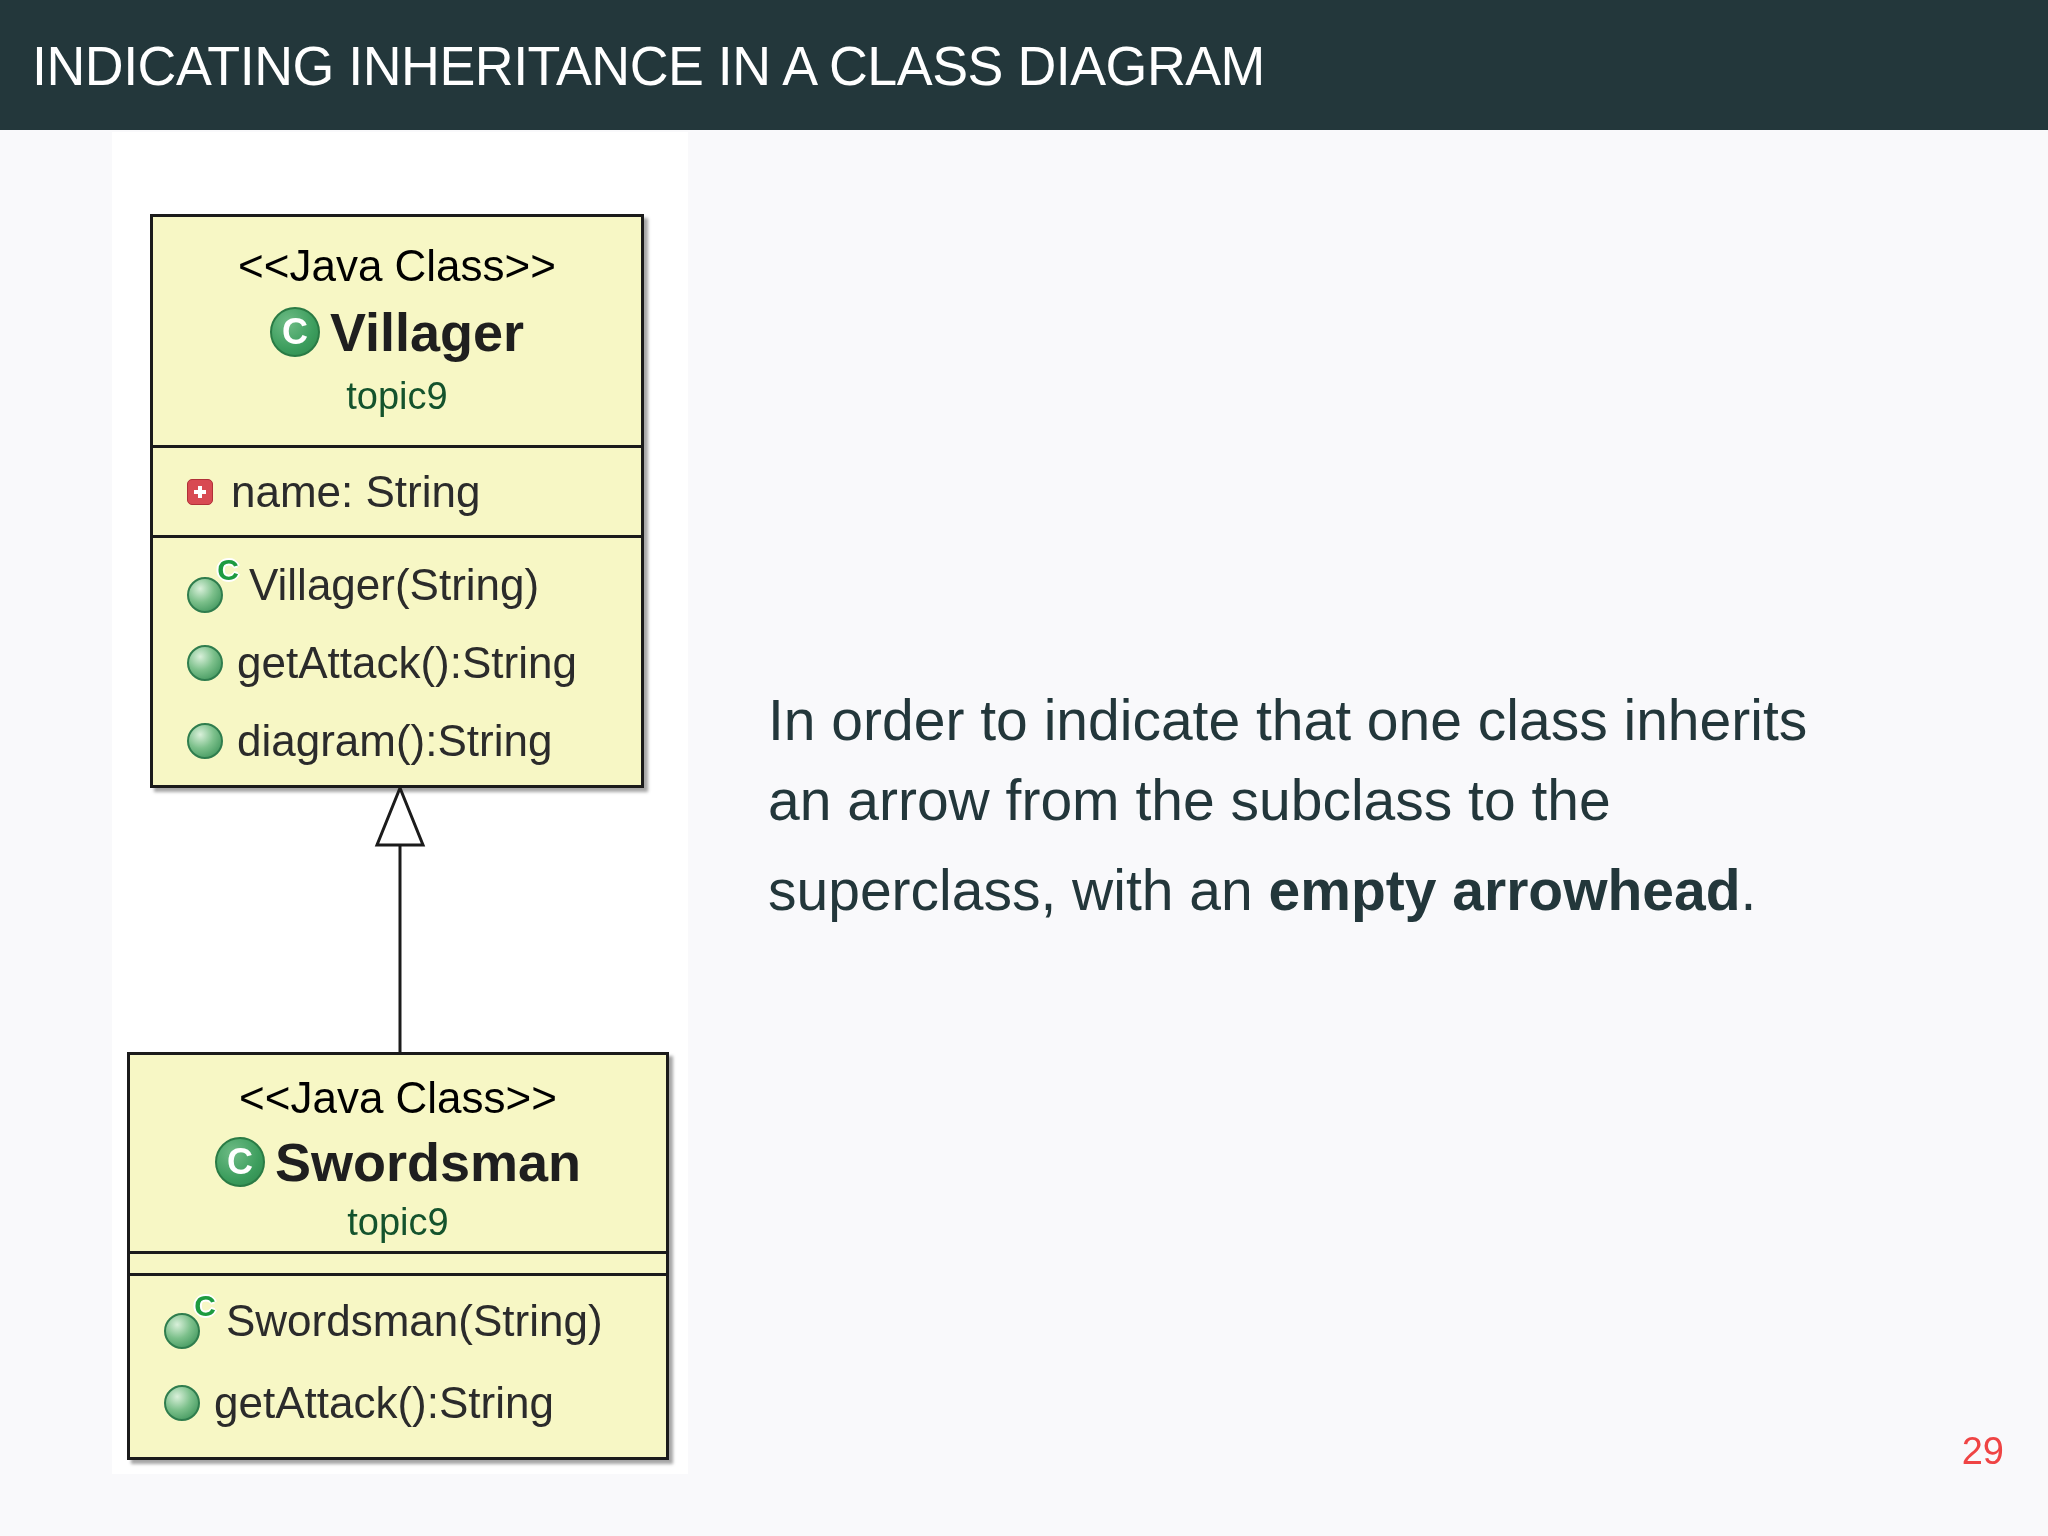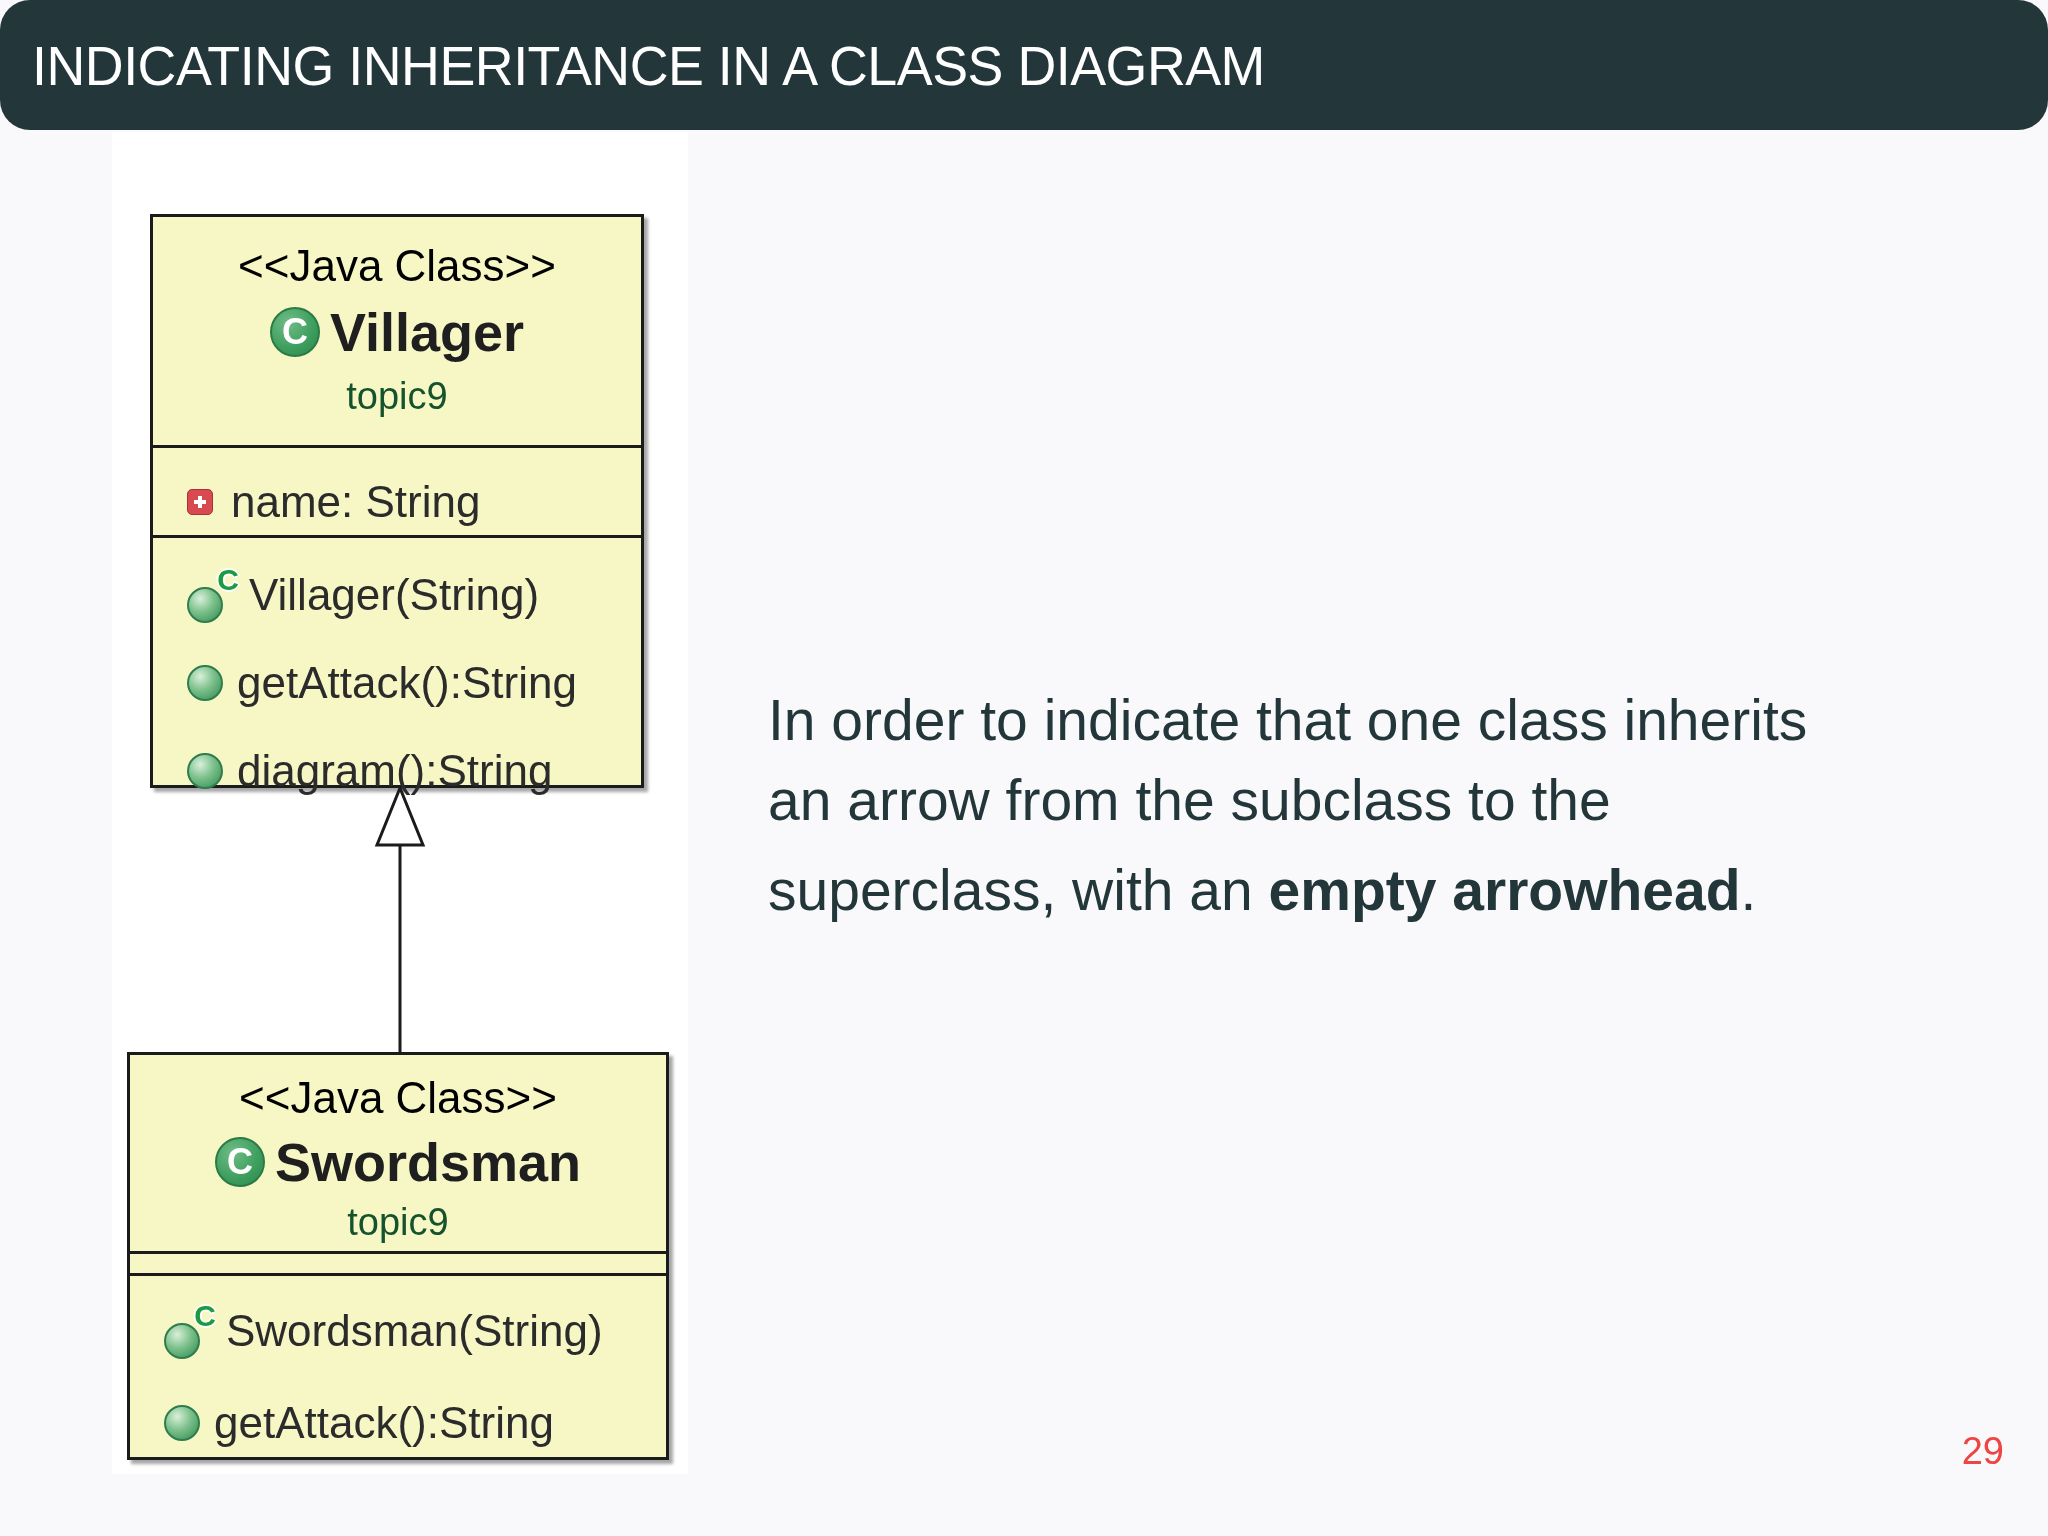--- a/index.html
+++ b/index.html
@@ -5,21 +5,21 @@
   html,body{margin:0;padding:0;}
   body{
     width:2048px;height:1536px;position:relative;overflow:hidden;
     background:#f9f9fb;
     font-family:"Liberation Sans","DejaVu Sans",sans-serif;
   }
 
   
   .title-bar{
     position:absolute;left:0;top:0;width:2048px;height:130px;
-    background:#23373b;display:flex;align-items:center;border-radius:30px;
+    background:#23373b;display:flex;align-items:center;
   }
   .title-bar h1{
     margin:0 0 0 32px;font-size:56px;font-weight:400;color:#ffffff;
     letter-spacing:-0.5px;transform:scaleX(0.96);transform-origin:left center;
     white-space:nowrap;
   }
 
   
   .image-area{
     position:absolute;left:112px;top:132px;width:576px;height:1342px;
@@ -32,21 +32,21 @@
     box-shadow:4px 4px 3px rgba(0,0,0,0.35);
     color:#2b2b2b;box-sizing:border-box;
   }
   .class-box .head{ text-align:center; }
   .stereotype{font-size:44px;color:#000000;}
   .name-row{display:flex;align-items:center;justify-content:center;gap:10px;}
   .class-name{font-size:54px;font-weight:bold;color:#1f1f1f;}
   .pkg{font-size:38px;color:#14532d;}
   .compartment{border-top:3px solid #1b1b1b;box-sizing:border-box;}
 
-  .member-row{display:flex;align-items:center;padding-left:34px;box-sizing:border-box;margin-top:10px;}
+  .member-row{display:flex;align-items:center;padding-left:34px;box-sizing:border-box;}
   .member-text{font-size:44px;color:#2b2b2b;white-space:nowrap;}
 
   
   .class-icon{
     width:50px;height:50px;border-radius:50%;
     background:radial-gradient(circle at 35% 30%, #6fbc86, #3c9d5d 60%, #2f8a4e 95%);
     border:2px solid #2a7b45;color:#ffffff;font-size:36px;font-weight:bold;
     display:flex;align-items:center;justify-content:center;box-sizing:border-box;
     flex:0 0 auto;
   }

